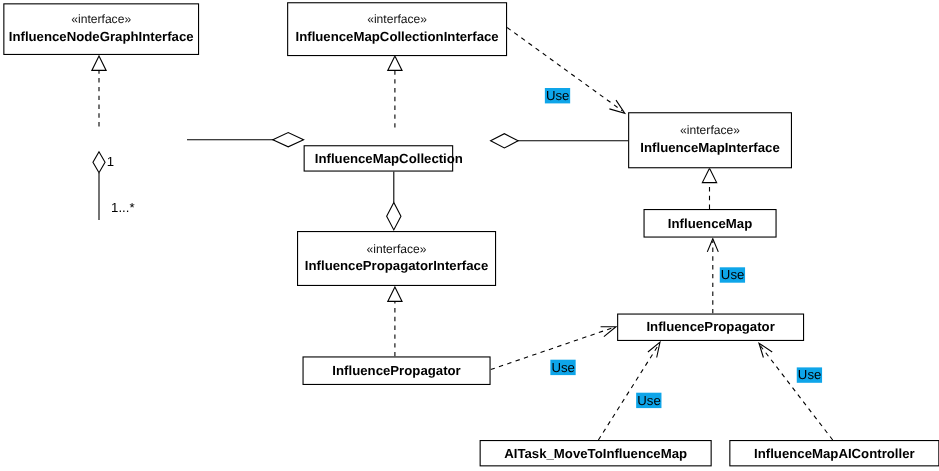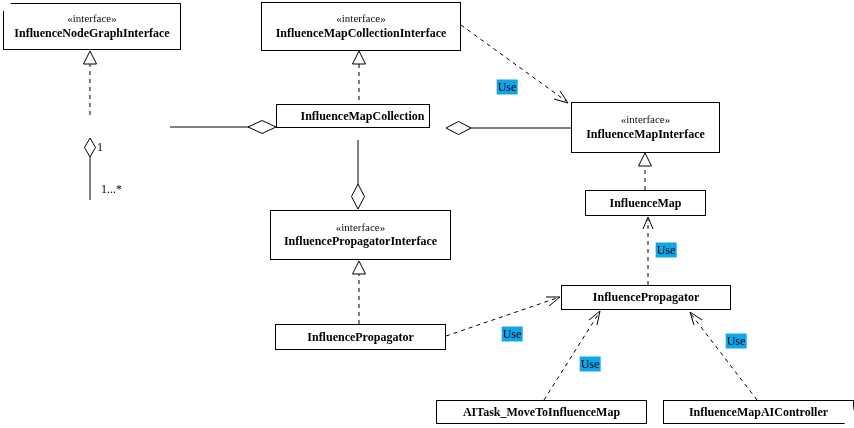--- a/index.html
+++ b/index.html
@@ -1,23 +1,22 @@
 <!DOCTYPE html>
 <html><head>
 <meta charset="utf-8">
 <style>
   html, body { margin: 0; padding: 0; background: #ffffff; }
   #canvas {
     position: relative;
     width: 854px;
     height: 428px;
     background: #ffffff;
-    font-family: Liberation Serif, serif;
+    font-family: Liberation Sans, sans-serif;
     overflow: hidden;
-    border-radius: 23px;
   }
   #edges {
     position: absolute;
     left: 0; top: 0;
     width: 854px; height: 428px;
   }
   .uml-node {
     position: absolute;
     box-sizing: border-box;
     background: #ffffff;
@@ -115,21 +114,21 @@
     <span class="stereotype">«interface»</span>
     <span class="classname">InfluenceNodeGraphInterface</span>
   </div>
 
   <div class="uml-node" style="left:261px; top:2px; width:200px; height:49px;">
     <span class="stereotype">«interface»</span>
     <span class="classname">InfluenceMapCollectionInterface</span>
   </div>
 
 
-  <div class="uml-node" style="left:276px; top:104px; width:154px; height:24px;padding-left:19px;">
+  <div class="uml-node" style="left:276px; top:132px; width:136px; height:24px;padding-left:19px;">
     <span class="classname">InfluenceMapCollection</span>
   </div>
 
   <div class="uml-node" style="left:571px; top:102px; width:149px; height:51px;">
     <span class="stereotype">«interface»</span>
     <span class="classname">InfluenceMapInterface</span>
   </div>
 
 
   <div class="uml-node" style="left:585px; top:190px; width:121px; height:26px;align-items:center;">

